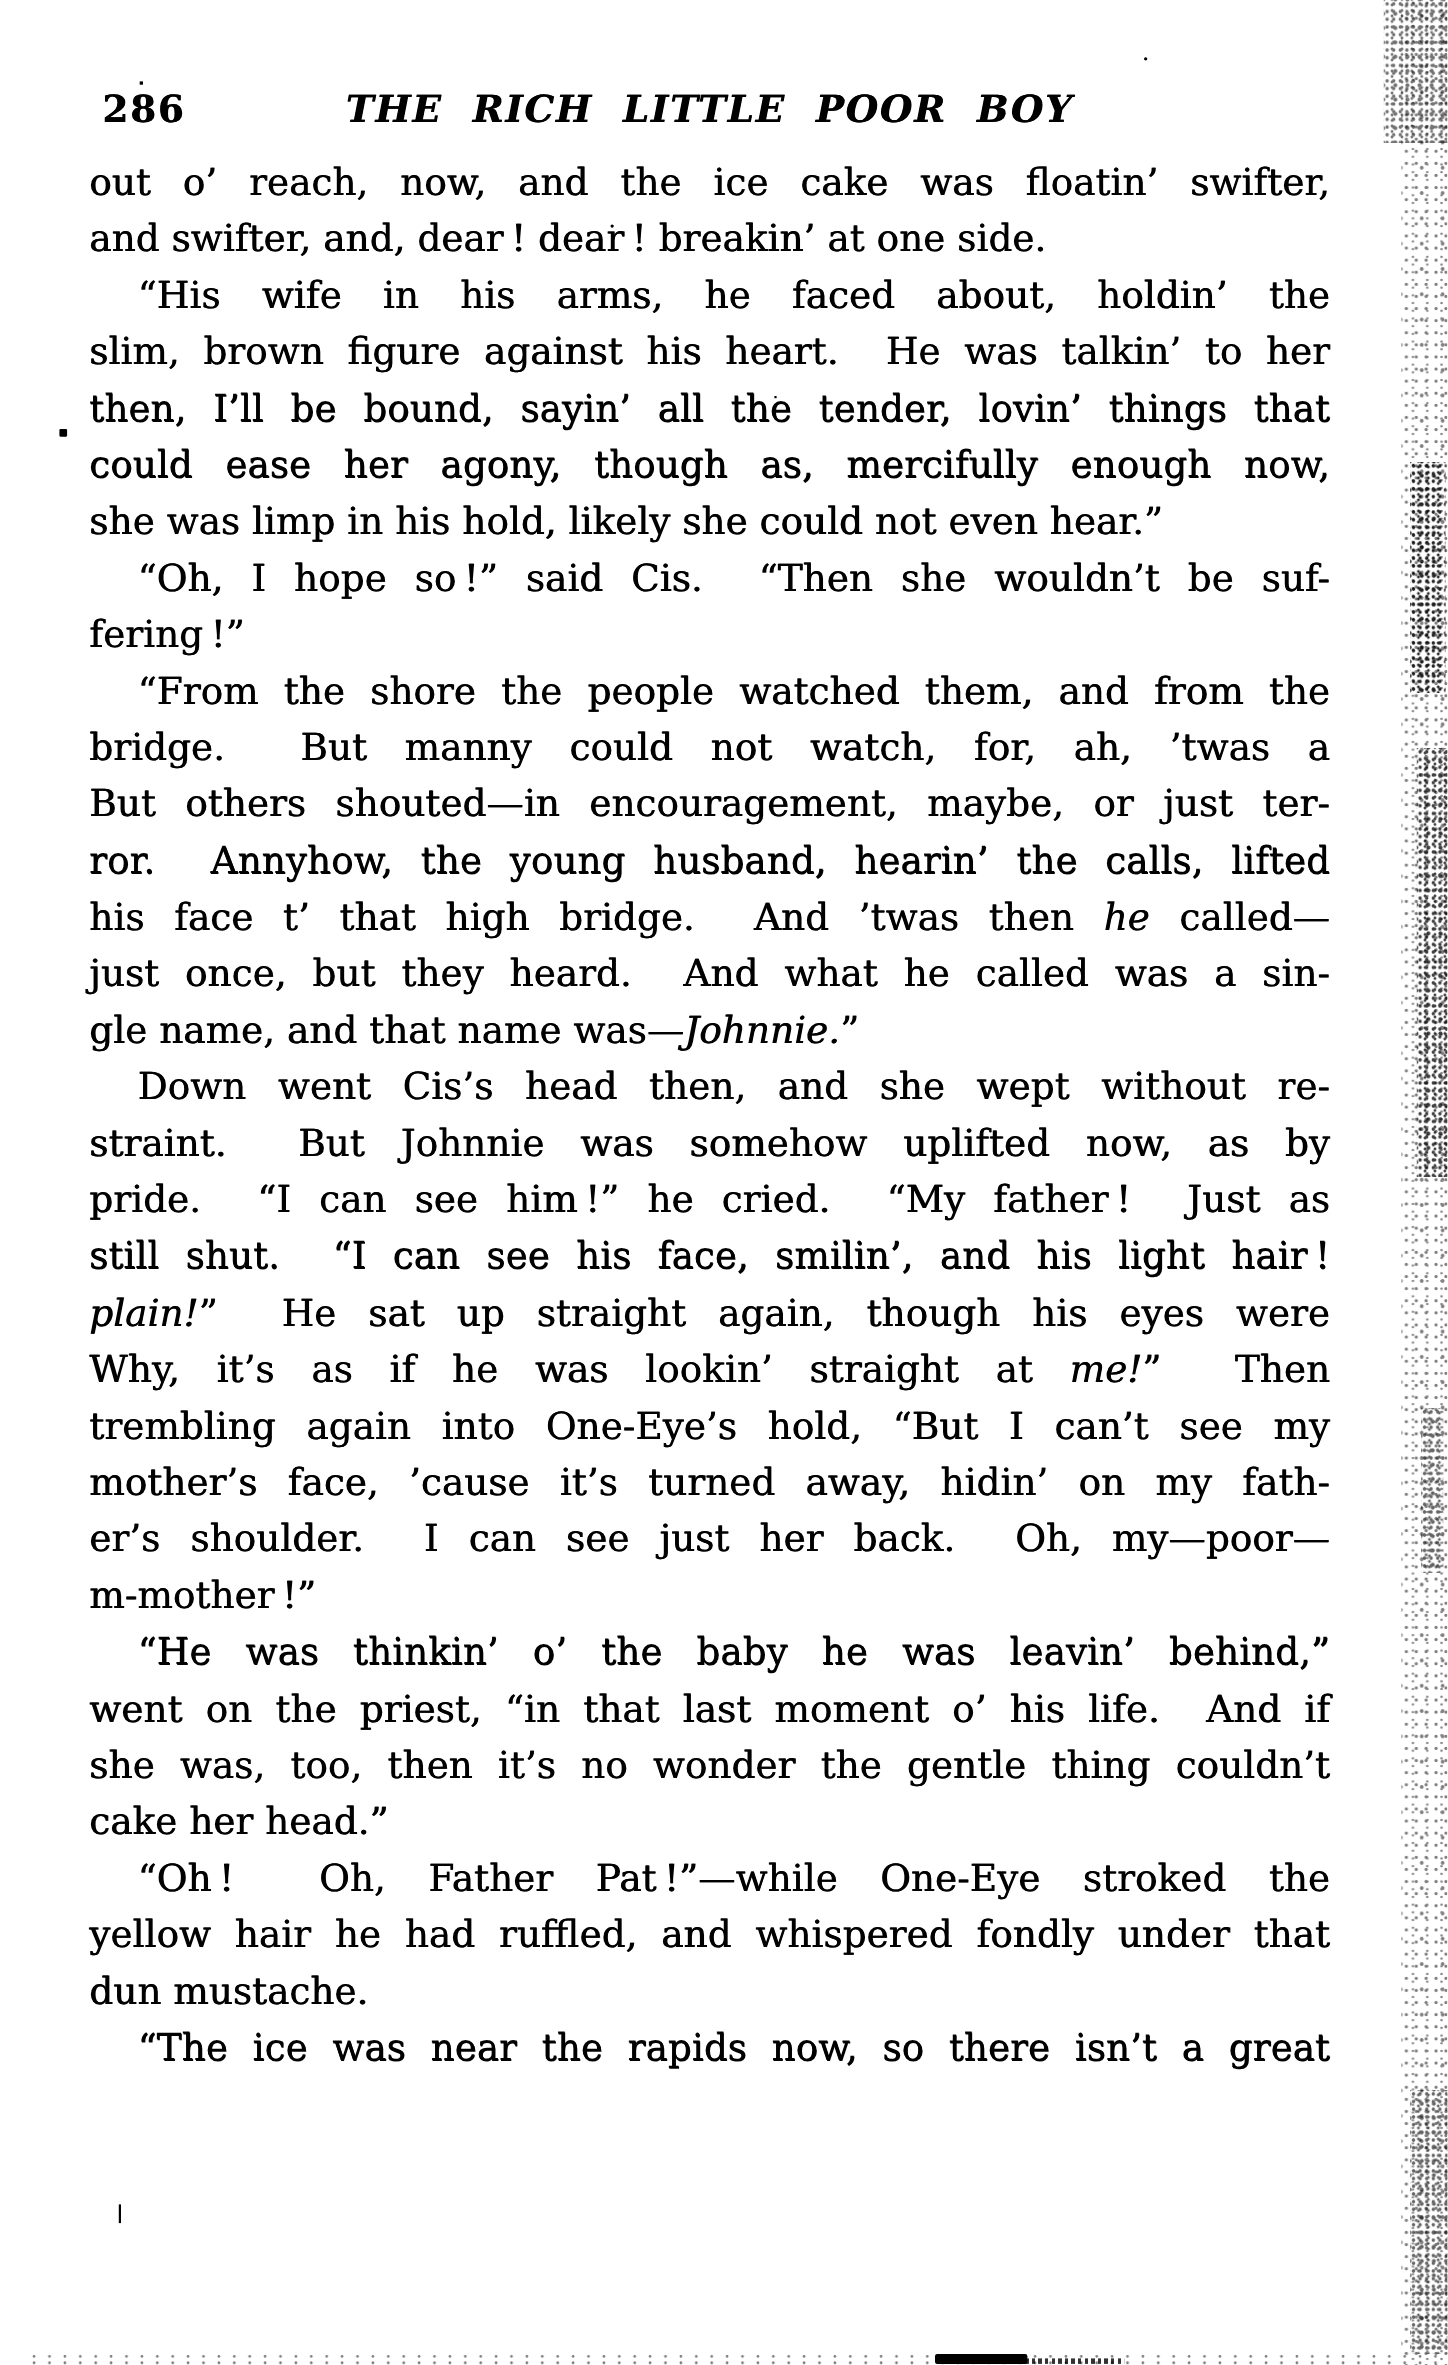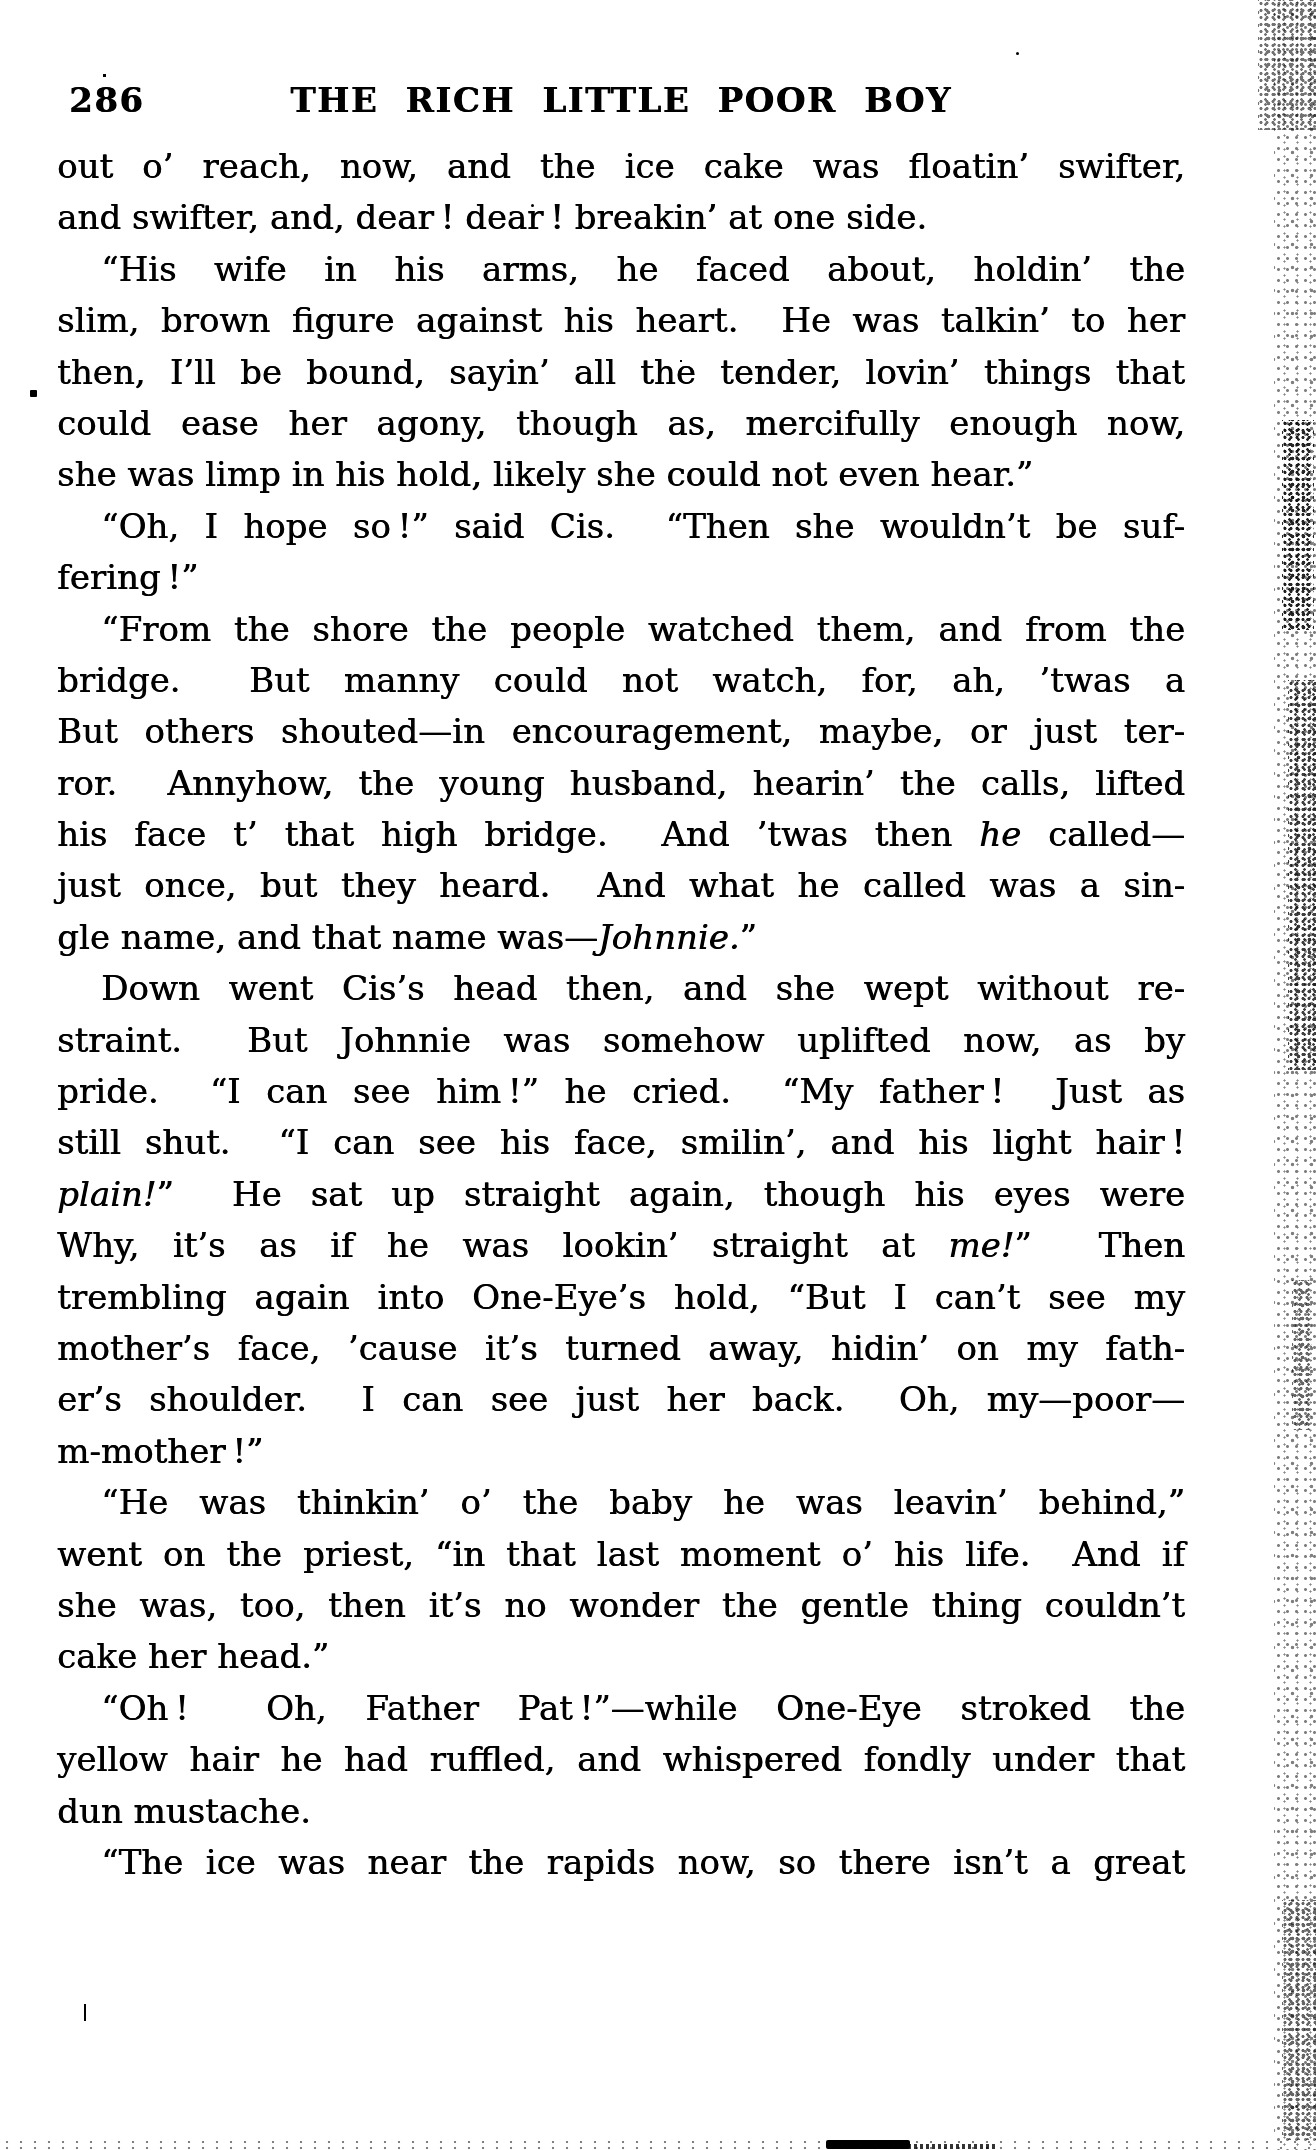--- a/index.html
+++ b/index.html
@@ -1,28 +1,28 @@
 <!DOCTYPE html>
 <html><head>
 <meta charset="utf-8">
 <style>
   html,body{margin:0;padding:0;}
   body{
     width:1316px;height:2150px;position:relative;overflow:hidden;
     background:#ffffff;color:#000;
     font-family:"DejaVu Serif","Liberation Serif",serif;
   }
-  .page{position:absolute;inset:0;background:#fff;}
+  .page{position:absolute;inset:0;background:#fff;margin-left:24px;}
   
   .header{position:absolute;left:57px;top:80px;width:1128px;height:46px;
     font-weight:bold;font-size:34px;letter-spacing:1.5px;
     text-shadow:0.5px 0.2px 0 #000;}
   .page-number{position:absolute;left:12px;top:0;}
   .running-title{position:absolute;left:0;right:0;top:0;text-align:center;
-    word-spacing:14px;}
+    word-spacing:14px;font-style:italic;}
   
   .body-text{position:absolute;left:57px;top:141px;width:1128px;}
   .line{
     height:51.4px;line-height:51.4px;font-size:34px;
     white-space:pre-wrap;
     text-align:justify;text-align-last:justify;
     text-shadow:0.55px 0.2px 0 #000;
   }
   .line.end{text-align-last:left;}
   .line.indent{text-indent:44px;}

